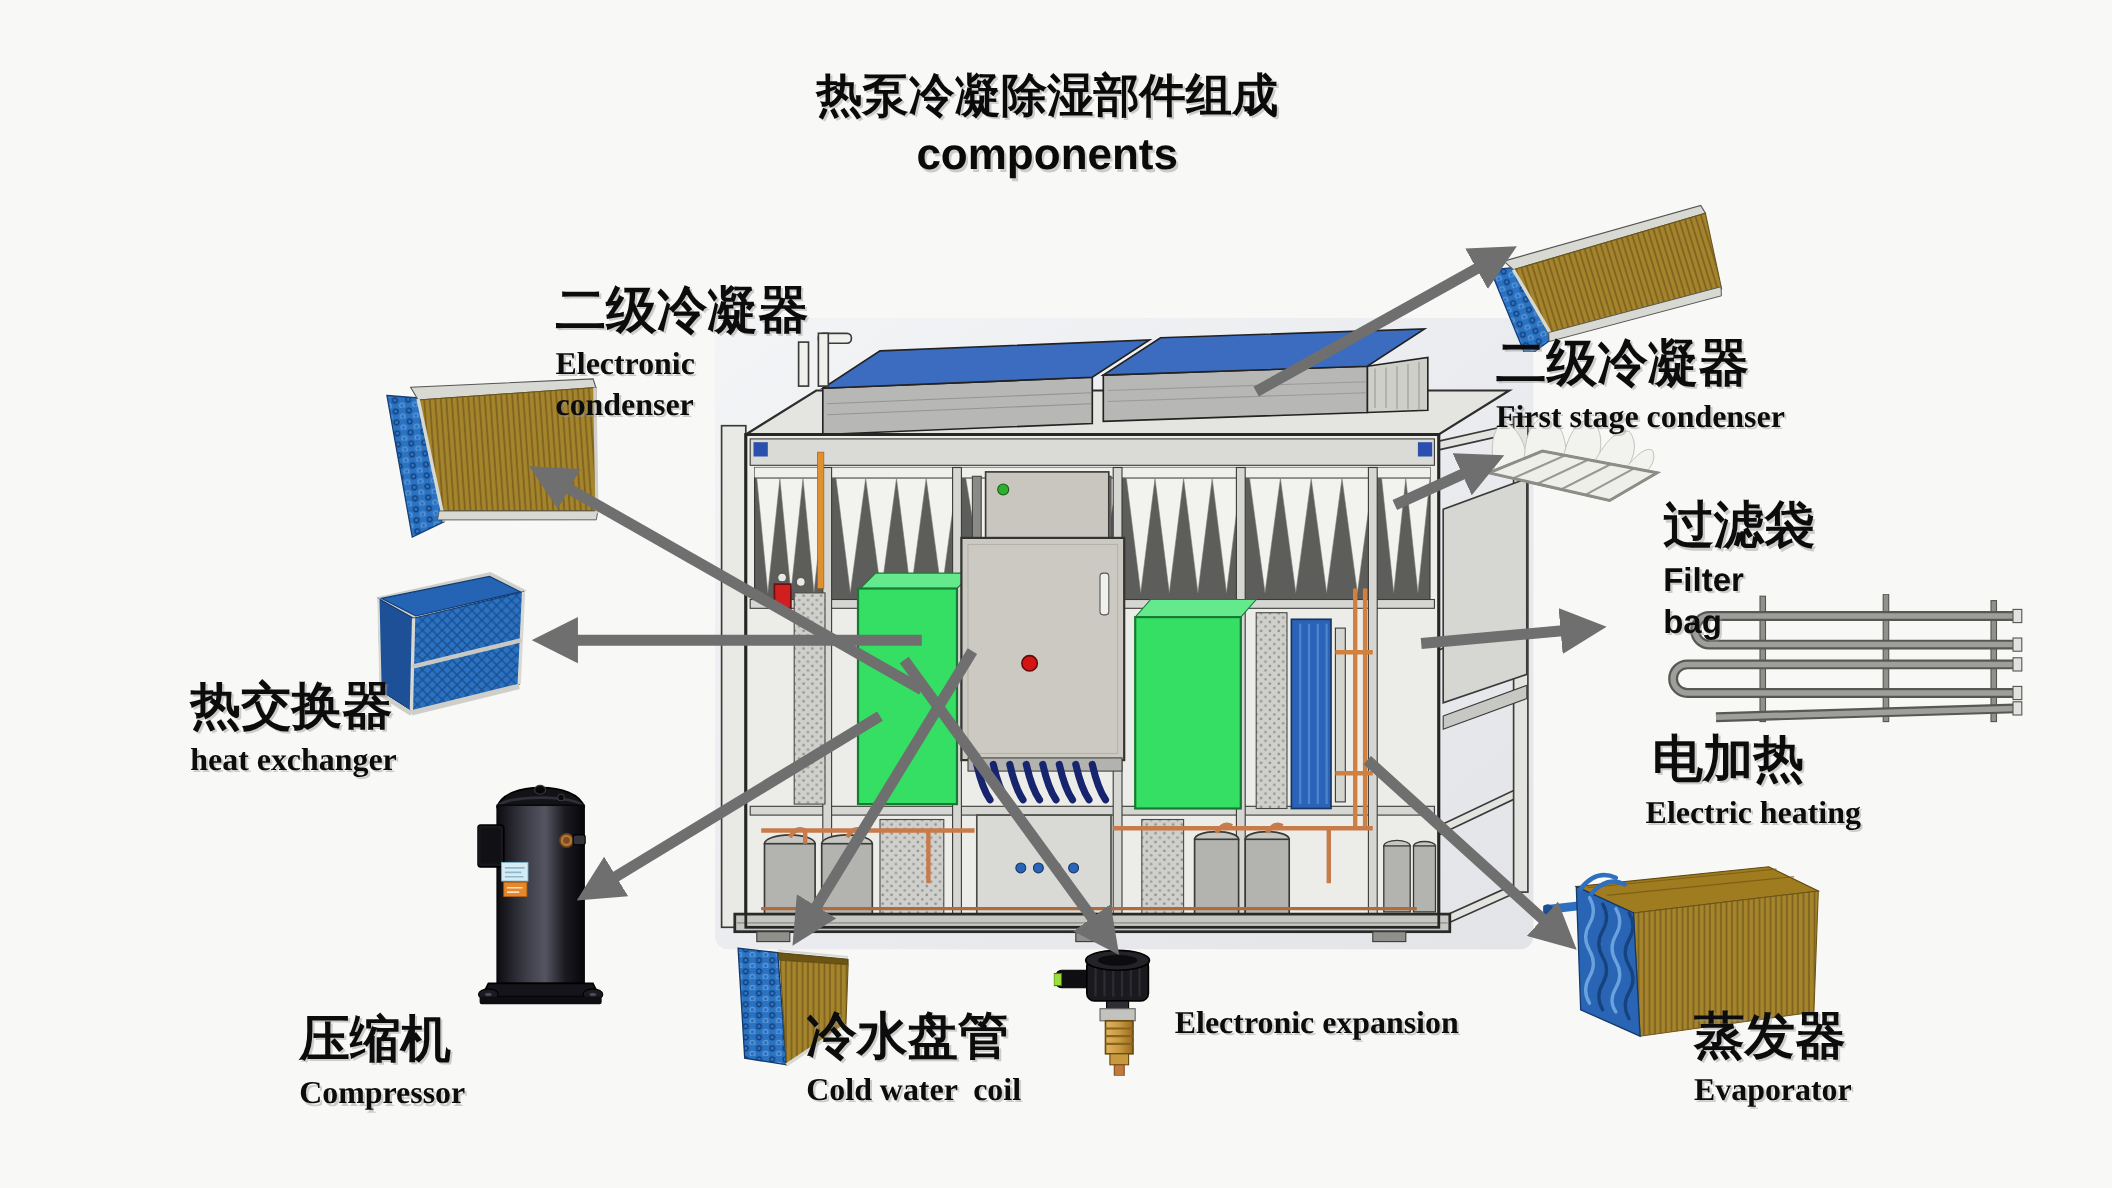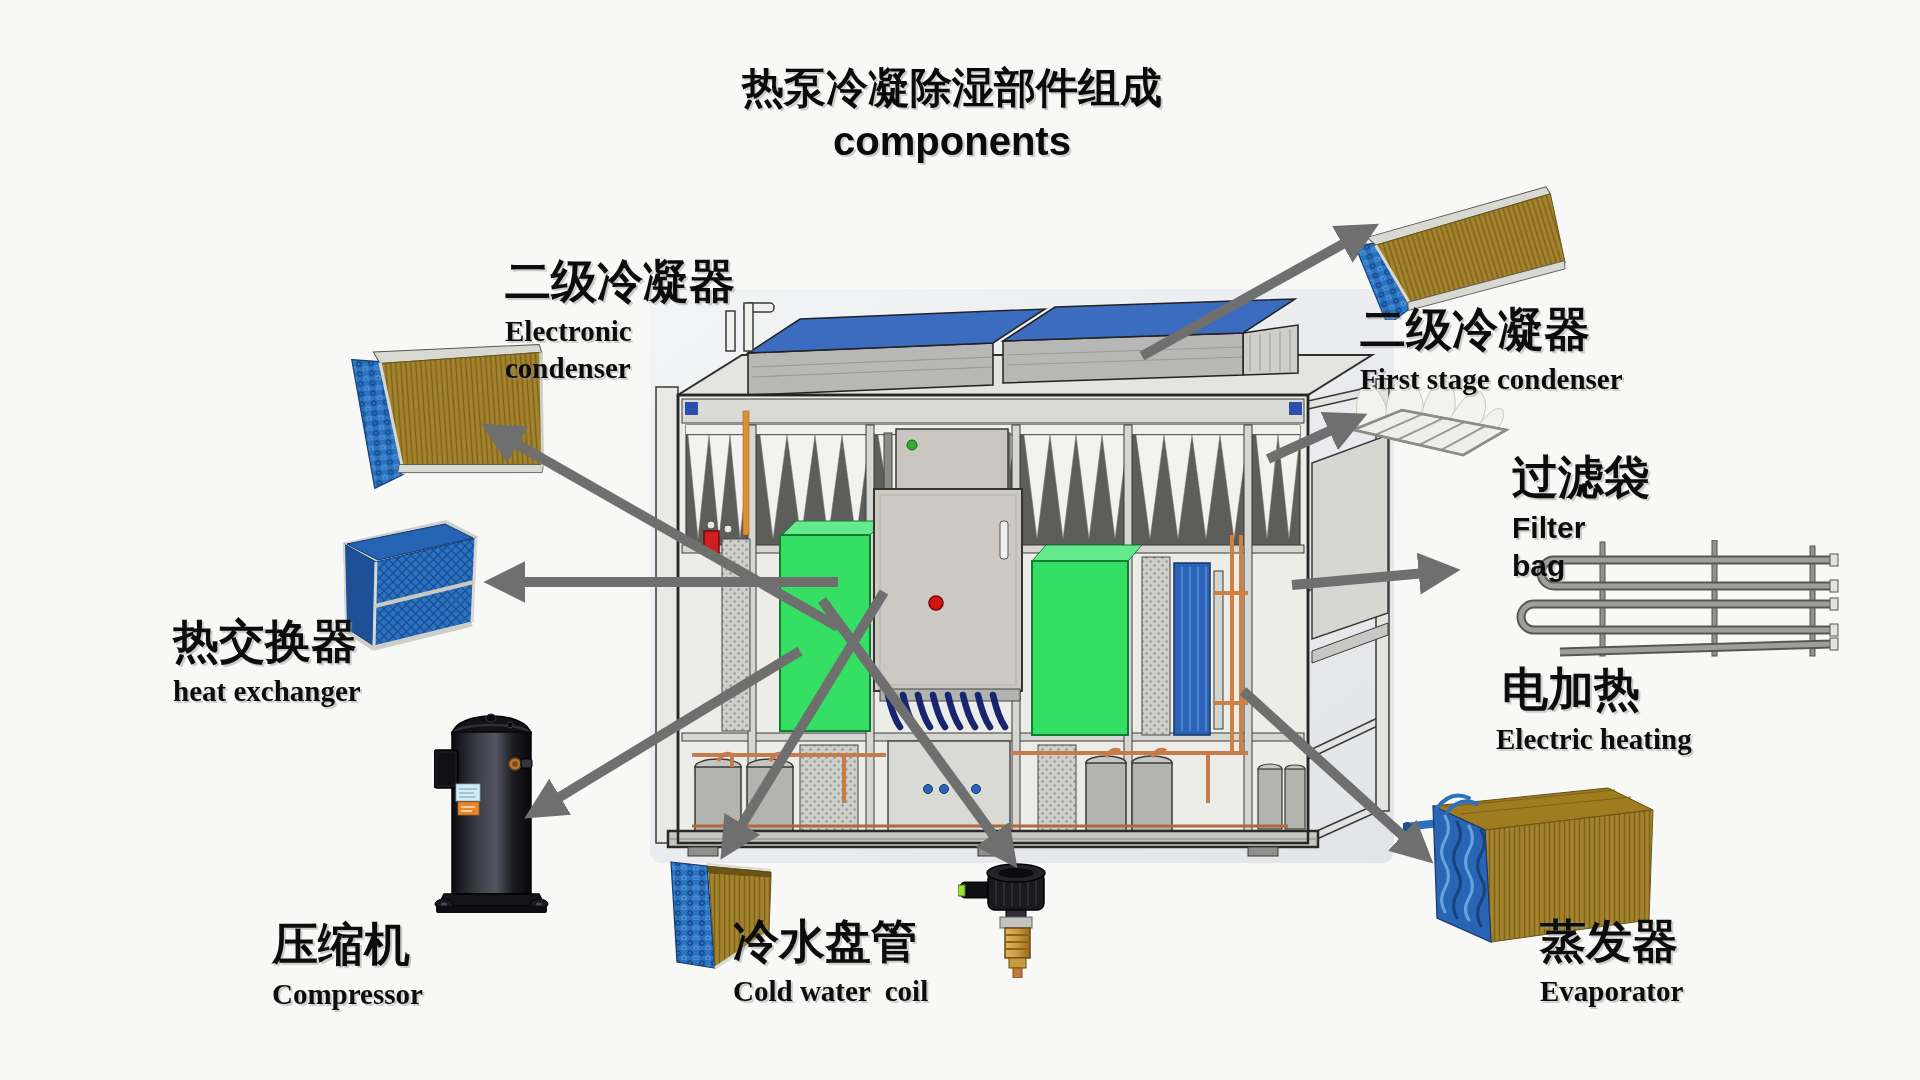--- a/index.html
+++ b/index.html
@@ -469,18 +469,19 @@
   <div class="zh">压缩机</div>
   <div class="en">Compressor</div>
 </div>
 
 <div class="label" style="left:733px;top:912px">
   <div class="zh">冷水盘管</div>
   <div class="en">Cold water  coil</div>
 </div>
 
 <div class="label" style="left:1068px;top:912px">
+  <div class="en">Electronic expansion</div>
 </div>
 
 <div class="label" style="left:1540px;top:912px">
   <div class="zh">蒸发器</div>
   <div class="en">Evaporator</div>
 </div>
 
 </body></html>

